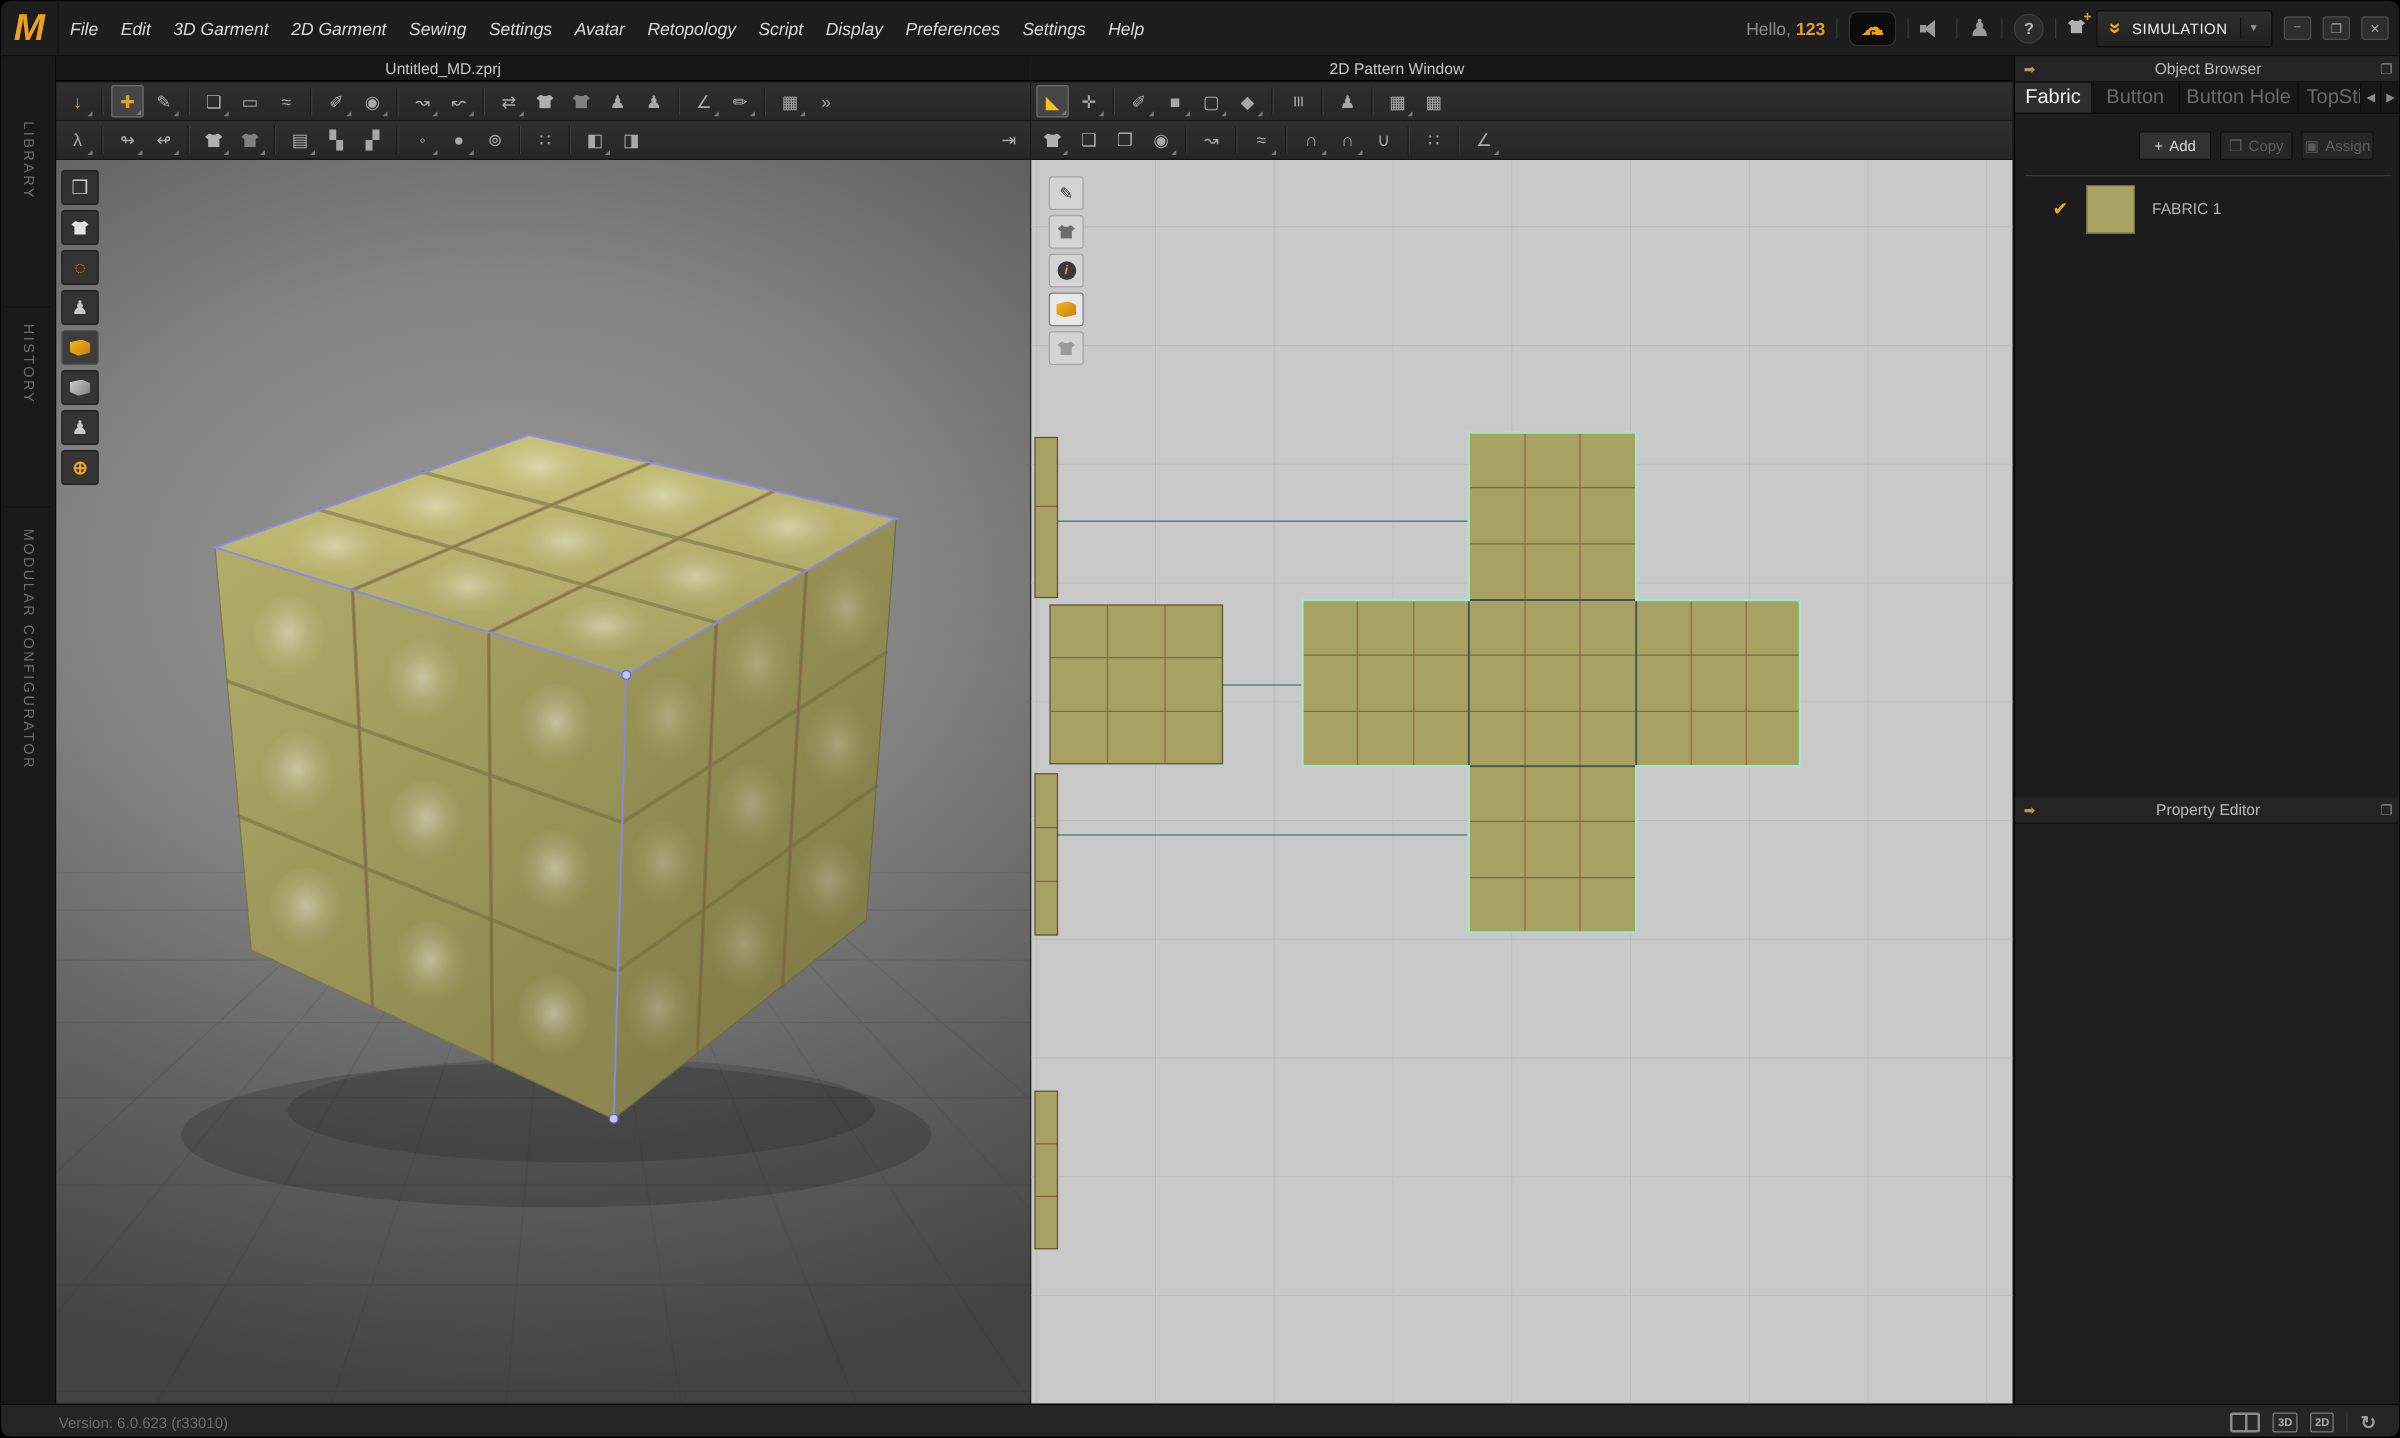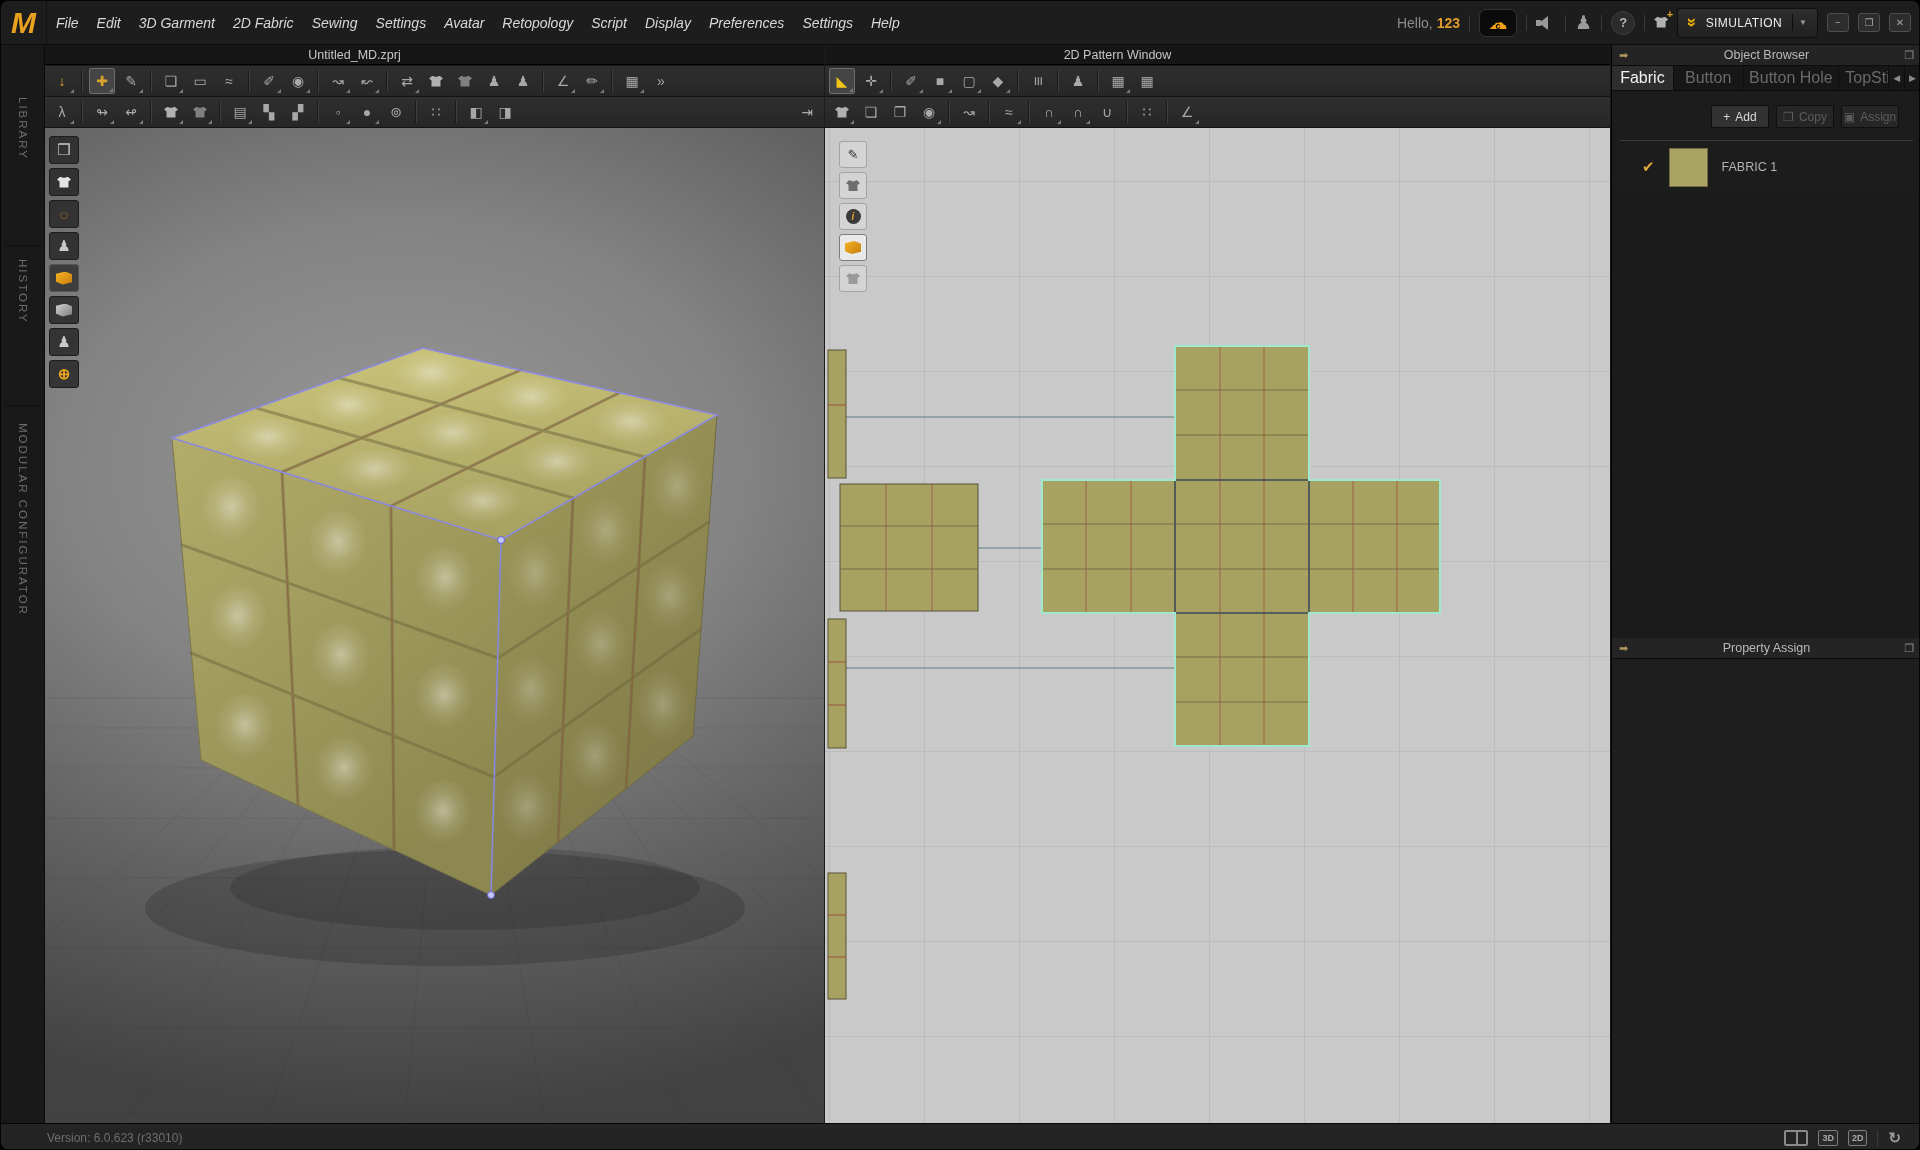--- a/index.html
+++ b/index.html
@@ -106,21 +106,21 @@
 <div class="window">
 
   <div class="menubar">
     <div class="logo">
         <span>M</span>
       </div>
     <div class="menu-items">
       <span class="menu-item">File</span>
       <span class="menu-item">Edit</span>
       <span class="menu-item">3D Garment</span>
-      <span class="menu-item">2D Fabric</span>
+      <span class="menu-item">2D Garment</span>
       <span class="menu-item">Sewing</span>
       <span class="menu-item">Settings</span>
       <span class="menu-item">Avatar</span>
       <span class="menu-item">Retopology</span>
       <span class="menu-item">Script</span>
       <span class="menu-item">Display</span>
       <span class="menu-item">Preferences</span>
       <span class="menu-item">Settings</span>
       <span class="menu-item">Help</span>
     </div>
@@ -513,21 +513,21 @@
     </div>
     <div class="ob-sep"></div>
     <div class="fab-row">
       <span class="fab-check">✔</span>
       <span class="swatch"></span>
       <span class="fab-name">FABRIC 1</span>
     </div>
     <div class="ob-list"></div>
     <div class="rp-header">
       <span class="harrow">➡</span>
-      <span>Property Assign</span>
+      <span>Property Editor</span>
       <span class="popout">❐</span>
     </div>
     <div class="pe-body"></div>
   </div>
 
   <div class="statusbar">
     <span class="version">Version: 6.0.623 (r33010)</span>
     <div class="sb-right">
       <span class="split-icon"></span>
       <span class="badge">3D</span>

